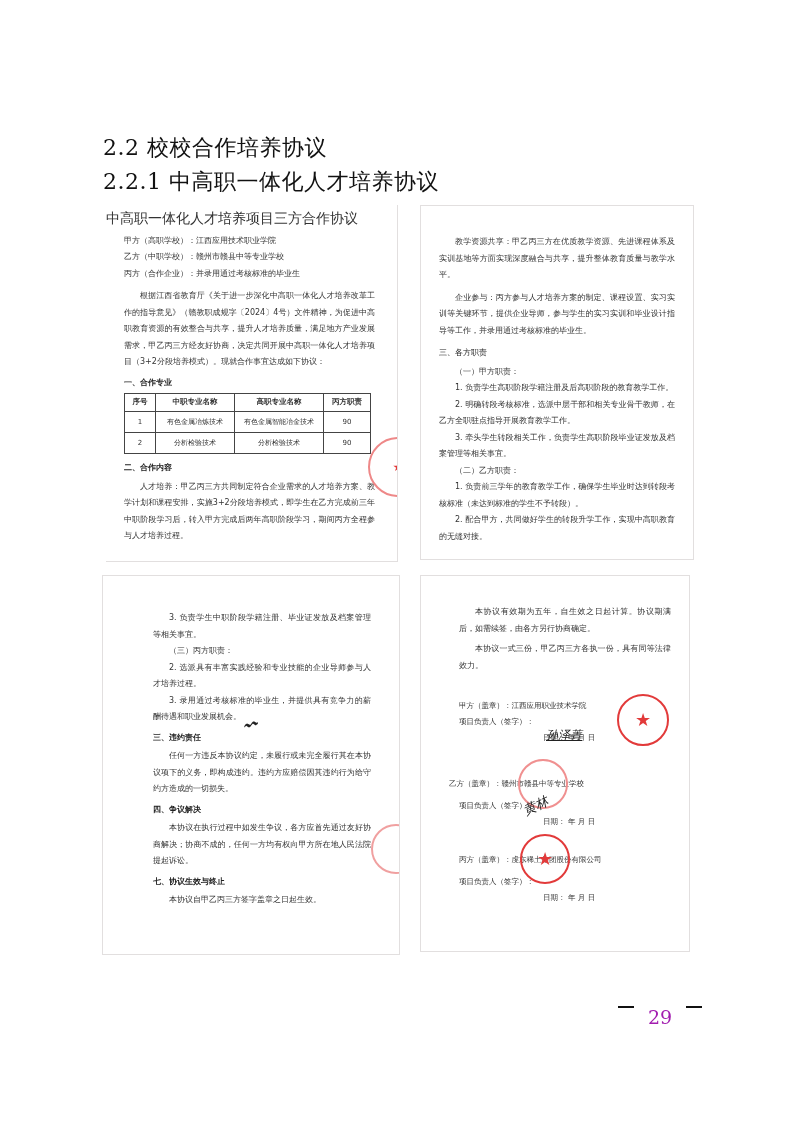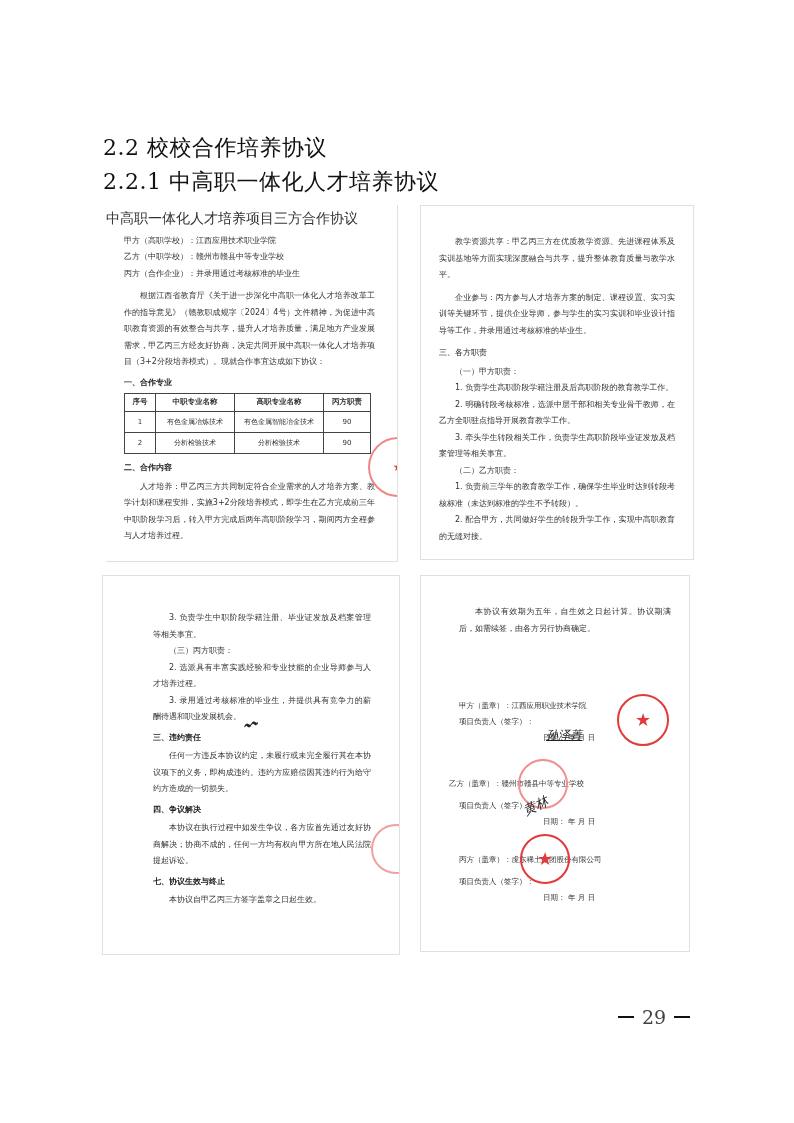--- a/index.html
+++ b/index.html
@@ -21,21 +21,21 @@
   .sec { font-weight:bold; margin:4px 0 2px 18px; color:#222; }
   .sub { margin-left:34px; }
   table.coop { border-collapse:collapse; margin:2px 0 6px 18px; font-size:7px; }
   table.coop th, table.coop td { border:1px solid #444; text-align:center; padding:0 4px; height:20px; color:#333; }
   table.coop th { font-weight:bold; height:17px; font-size:7.5px; }
   .seal { position:absolute; border:2px solid #e23a3a; border-radius:50%; box-sizing:border-box; }
   .seal .star { position:absolute; left:50%; top:50%; transform:translate(-50%,-50%); color:#e23a3a; font-size:18px; line-height:1; }
   .sign-line { margin-left:18px; font-size:7.5px; line-height:16px; color:#333; }
   .date-line { text-align:left; margin-left:118px; font-size:7.5px; color:#333; }
   .signature { position:absolute; font-family:"DejaVu Serif", serif; font-style:italic; color:#222; }
-  .page-num { position:absolute; left:618px; top:1006px; font-family:"DejaVu Serif", serif; font-size:19px; color:#404040; display:flex; align-items:center; gap:8px; }
+  .page-num { position:absolute; left:618px; top:1006px; font-family:"DejaVu Serif", serif; font-size:19px; color:#a21caf; display:flex; gap:14px; }
   .page-num .dash { display:inline-block; width:16px; height:2px; background:#111; }
 </style>
 </head>
 <body>
 
 <h1 class="h2 l1">2.2 校校合作培养协议</h1>
 <h2 class="h2 l2">2.2.1 中高职一体化人才培养协议</h2>
 
 <div class="panel" id="p1">
   <div class="doc-title">中高职一体化人才培养项目三方合作协议</div>
@@ -101,20 +101,21 @@
   <p class="para" style="margin:2px 28px 4px 50px">本协议在执行过程中如发生争议，各方应首先通过友好协商解决；协商不成的，任何一方均有权向甲方所在地人民法院提起诉讼。</p>
   <div class="sec" style="margin-left:50px">七、协议生效与终止</div>
   <p class="para" style="margin:2px 28px 0 50px">本协议自甲乙丙三方签字盖章之日起生效。</p>
   <div class="signature" style="left:140px;top:140px;font-size:14px;transform:rotate(-18deg);">〰</div>
   <div class="seal" style="left:268px;top:248px;width:50px;height:50px;border-color:#f0a0a0;"></div>
 </div>
 
 <div class="panel" id="p4">
   <div style="height:28px"></div>
   <p class="para" style="margin:0 18px 4px 38px">本协议有效期为五年，自生效之日起计算。协议期满后，如需续签，由各方另行协商确定。</p>
+  <p class="para" style="margin:0 18px 0 38px">本协议一式三份，甲乙丙三方各执一份，具有同等法律效力。</p>
 
   <div style="position:absolute;left:0;top:122px;width:100%;">
     <div class="sign-line" style="margin-left:38px">甲方（盖章）：江西应用职业技术学院</div>
     <div class="sign-line" style="margin-left:38px">项目负责人（签字）：</div>
     <div class="date-line" style="margin-left:122px">日期：    年   月   日</div>
   </div>
   <div class="signature" style="left:125px;top:151px;font-size:12px;text-decoration:underline;">孙泽菁</div>
   <div class="seal" style="left:196px;top:118px;width:52px;height:52px;">
     <span class="star">★</span>
   </div>

